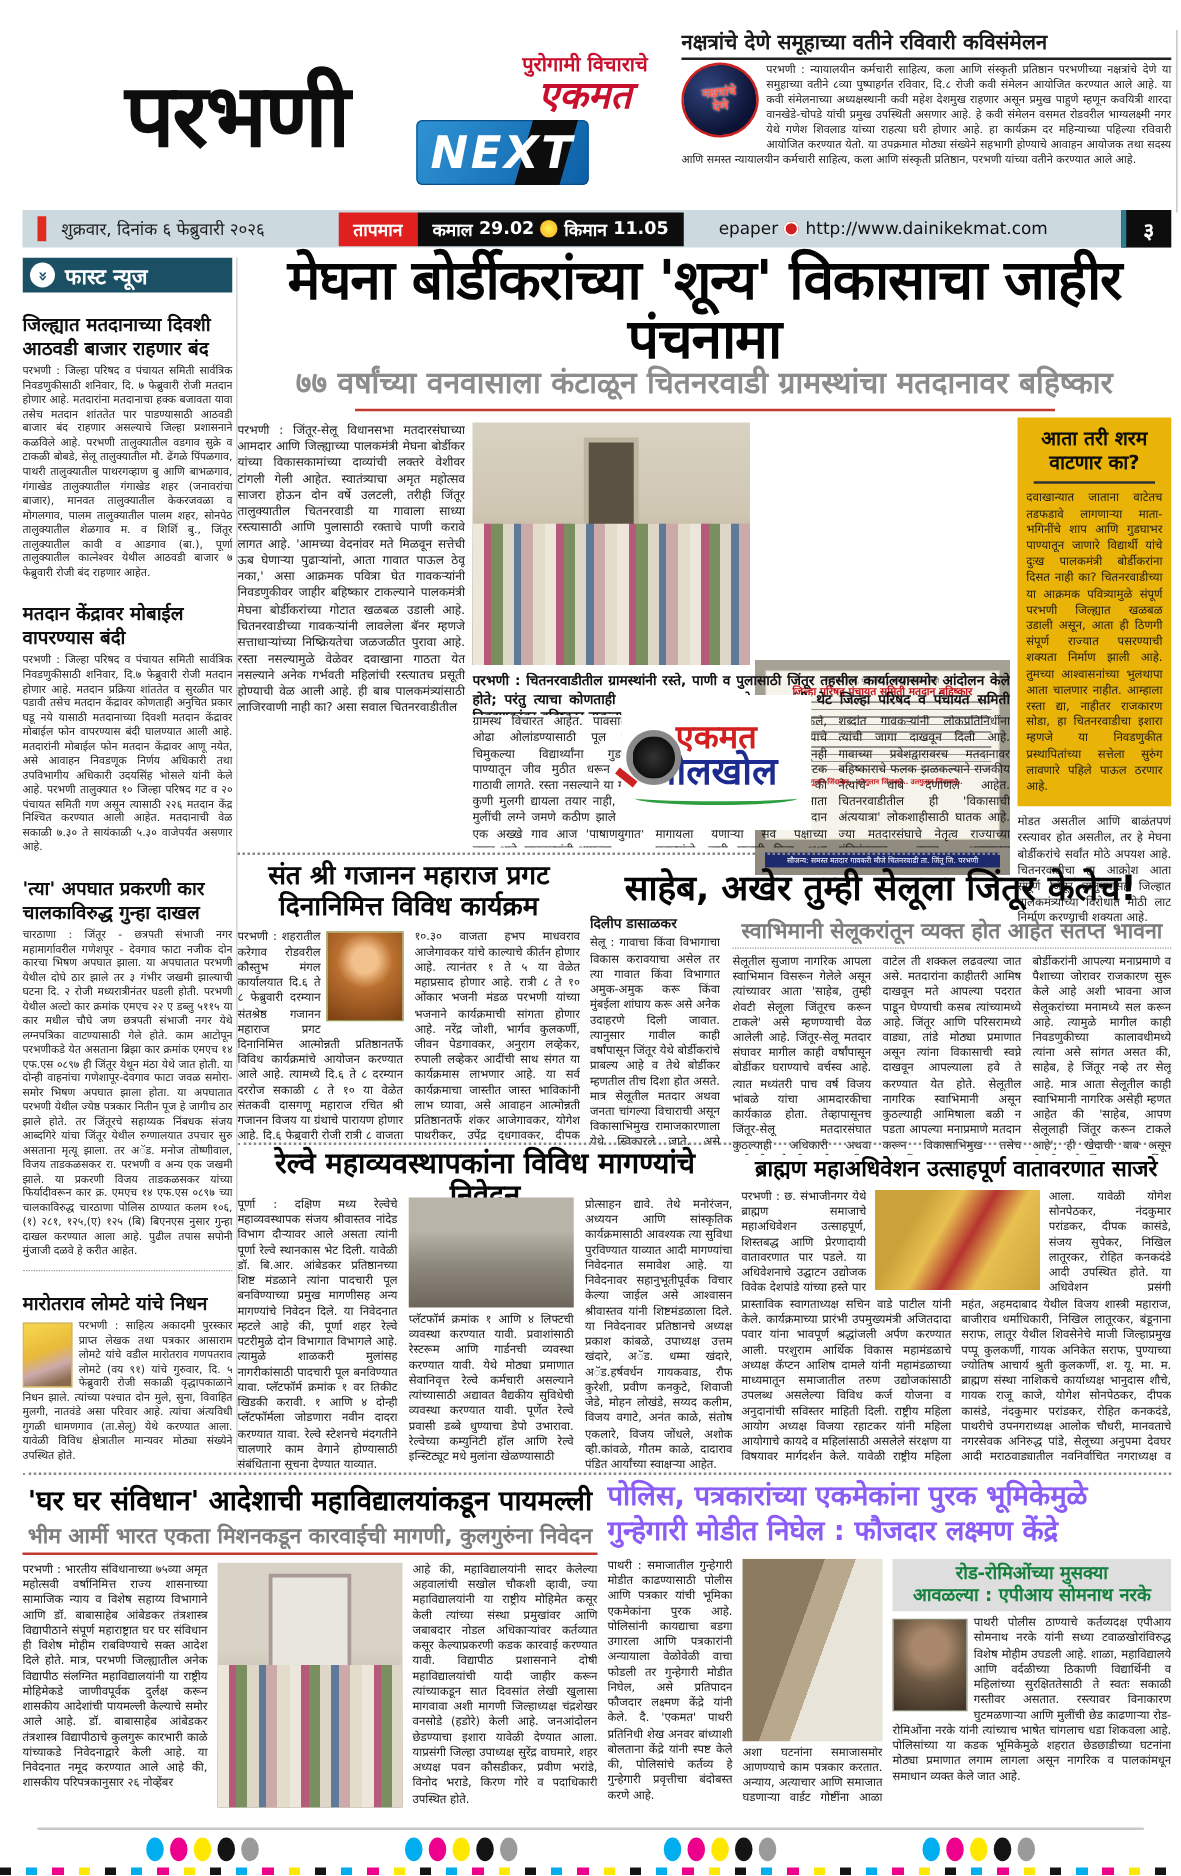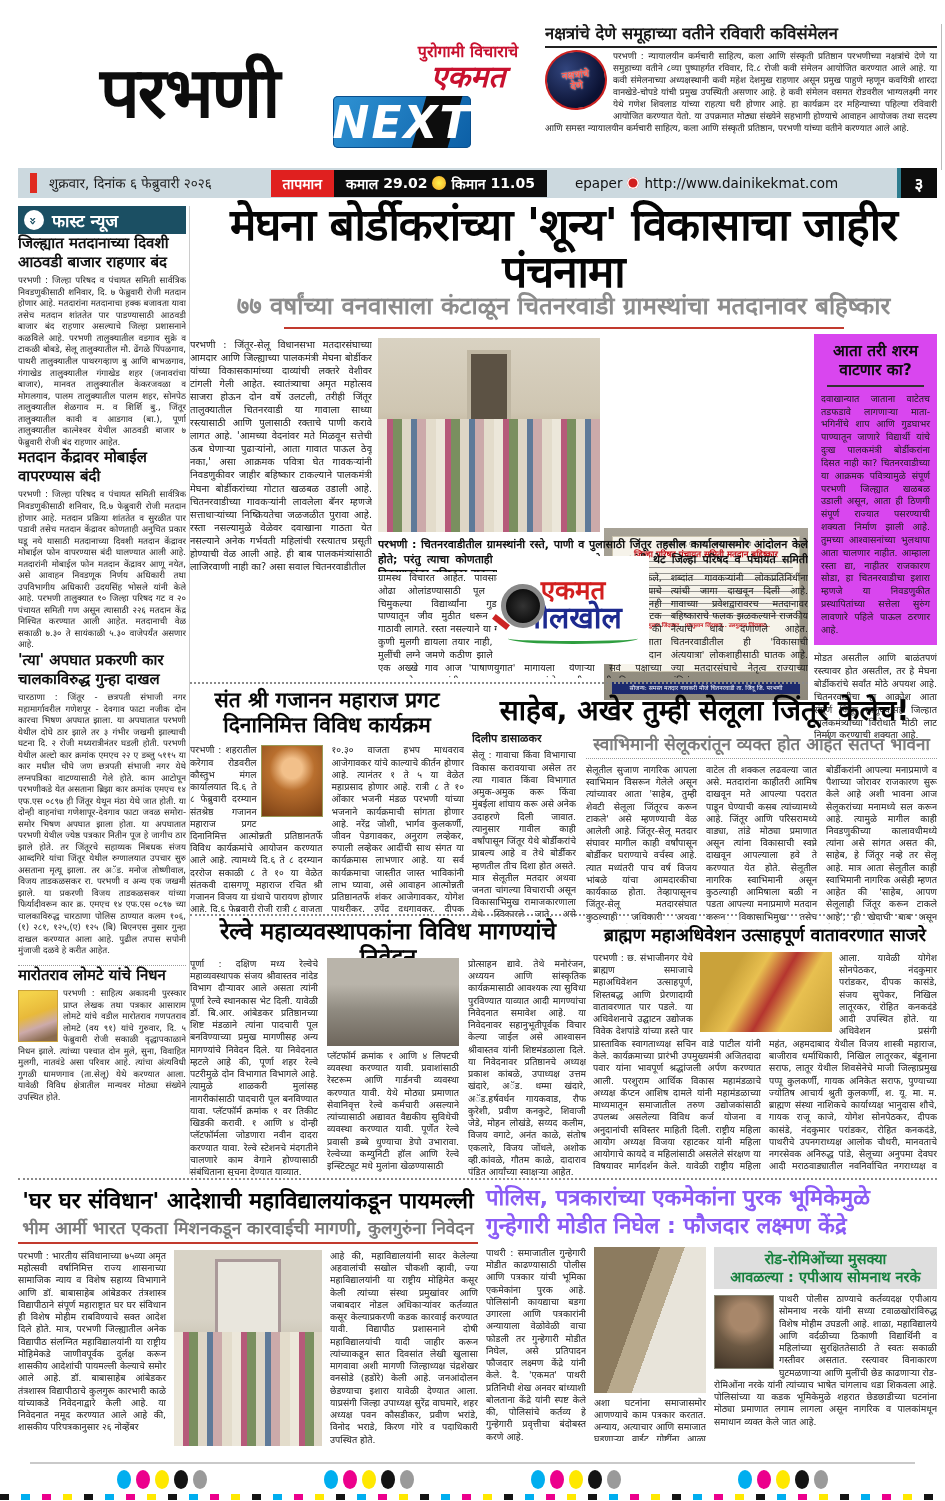--- a/index.html
+++ b/index.html
@@ -6,21 +6,21 @@
   .page{position:relative;width:945px;height:1501px;background:#fff;margin:0 auto;
         font-family:"DejaVu Sans","Liberation Sans",sans-serif;color:#1a1a1a;overflow:hidden;}
   .abs{position:absolute;}
   .just{text-align:justify;text-justify:inter-word;}
   .clip{overflow:hidden;}
   
   .masthead-title{left:100px;top:58px;font-size:70px;font-weight:900;color:#0d0d0d;letter-spacing:-2px;line-height:1;}
   .next-box{left:333px;top:96px;width:138px;height:52px;background:linear-gradient(120deg,#2f93d4,#0c5fa6);
             border-radius:5px;display:flex;align-items:center;justify-content:center;box-shadow:0 0 0 1px #0a4f8d inset;}
   .next-accent{position:absolute;right:16px;top:0;width:36px;height:100%;background:#0d0d0d;transform:skewX(-16deg);}
-  .next-text{position:relative;color:#fff;font-size:44px;font-weight:900;font-style:italic;letter-spacing:2px;z-index:2;}
+  .next-text{position:relative;color:#fff;font-size:36px;font-weight:900;font-style:italic;letter-spacing:2px;z-index:2;}
   .tagline{left:388px;top:44px;width:160px;text-align:center;color:#c8102e;line-height:1.05;}
   .tagline-small{font-size:16px;font-weight:bold;}
   .tagline-brand{font-size:30px;font-weight:900;font-style:italic;}
   .top-box{left:545px;top:24px;width:392px;height:146px;border-right:1px solid #bbb;padding-right:4px;}
   .top-box h2{margin:0;font-size:16.5px;font-weight:900;border-bottom:2px solid #222;padding-bottom:2px;line-height:1.2;}
   .top-box .bodytxt{font-size:8.8px;line-height:1.36;margin-top:3px;}
   .nakshatra-logo{float:left;width:58px;height:56px;border-radius:50%;margin:2px 6px 2px 0;
       background:radial-gradient(circle at 35% 30%,#32457e,#0b1233 70%);border:2px solid #c22;
       display:flex;flex-direction:column;align-items:center;justify-content:center;color:#ff5a4e;
       font-weight:900;font-size:10px;text-shadow:0 0 2px #fff;transform:rotate(-6deg);line-height:1.1;}
@@ -33,21 +33,21 @@
   .sun-icon{display:inline-block;width:14px;height:14px;border-radius:50%;background:radial-gradient(#fff34d,#f5a623);}
   .epaper-wrap{margin-left:28px;display:flex;align-items:center;gap:5px;font-size:13.5px;color:#111;}
   .epaper-icon{display:inline-block;width:12px;height:12px;border-radius:50%;background:#d21f1f;box-shadow:0 0 0 1.5px #fff inset;}
   .page-no{margin-left:auto;background:#0d0d0d;color:#fff;width:36px;height:30px;display:flex;align-items:center;justify-content:center;
            font-size:17px;font-weight:bold;border-left:4px solid #2e7d8f;}
   
   .fastnews{left:18px;top:206px;width:168px;height:972px;}
   .fn-head{background:#1b4f63;color:#fff;height:28px;display:flex;align-items:center;font-size:17px;font-weight:900;}
   .fn-icon{width:20px;height:20px;border-radius:50%;background:#fff;color:#1b4f63;display:flex;align-items:center;justify-content:center;
            font-size:13px;font-weight:900;margin:0 8px 0 6px;transform:rotate(90deg);letter-spacing:-2px;}
-  .fn-art{margin-top:0;}
+  .fn-art{margin-top:17px;}
   .fn-art h3{margin:0 0 3px 0;font-size:15px;font-weight:900;line-height:1.28;color:#111;}
   .fn-art .bodytxt{font-size:8.6px;line-height:1.34;}
   .fn-photo{float:left;width:38px;height:50px;margin:2px 5px 2px 0;
             background:linear-gradient(160deg,#f4d24a 10%,#e8b93a 45%,#caa, #8a6b4f 90%);border:1px solid #caa23a;}
   .fn-sep{border-top:1px dotted #999;margin-top:8px;}
   .vrule{left:189px;top:206px;width:1px;height:968px;background:#ccc;}
   
   .main-head{left:190px;top:202px;width:747px;text-align:center;font-size:44px;font-weight:900;line-height:1.06;color:#050505;letter-spacing:-1px;}
   .main-sub{left:190px;top:288px;width:747px;text-align:center;font-size:24px;font-weight:900;color:#8d8d8d;}
   .main-sub .rule{width:560px;height:2px;background:#c23a2e;margin:6px auto 0;}
@@ -68,21 +68,21 @@
   .mid-cols{left:378px;top:572px;width:430px;height:106px;display:flex;gap:9px;}
   .mid-cols .c{flex:1;font-size:9.5px;line-height:1.35;overflow:hidden;}
   .polkhol{left:497px;top:556px;width:152px;height:108px;background:#fff;z-index:3;display:flex;flex-direction:column;
            align-items:center;justify-content:center;line-height:1.0;}
   .polkhol .l1{color:#d21f1f;font-size:26px;font-weight:900;}
   .polkhol .l2{color:#1d2a8f;font-size:30px;font-weight:900;}
   .polkhol .swoosh{width:130px;height:8px;border-bottom:3px solid #2e9e3f;border-radius:50%;}
   .lens{position:absolute;left:4px;top:28px;width:34px;height:34px;border:5px solid #888;border-radius:50%;background:radial-gradient(#333,#000);}
   .lens:after{content:"";position:absolute;left:-14px;top:30px;width:18px;height:6px;background:#c22;transform:rotate(38deg);}
   .opinion{left:814px;top:334px;width:123px;}
-  .opinion-box{background:#d946ef;padding:8px 7px 9px;}
+  .opinion-box{background:#eab308;padding:8px 7px 9px;}
   .opinion-box h3{margin:0 0 4px;font-size:15.5px;font-weight:900;text-align:center;line-height:1.25;color:#0d0d0d;}
   .opinion-box .hr{height:2px;background:#333;margin:0 6px 6px;}
   .opinion-box .bodytxt,.opinion-cont{font-size:9.3px;line-height:1.38;}
   .opinion-cont{margin-top:7px;}
   .dotted{border-top:2px dotted #8a8a8a;}
   
   .sant{left:190px;top:688px;width:274px;height:226px;}
   .sant h2{margin:0;font-size:21px;font-weight:900;text-align:center;line-height:1.2;color:#0a0a0a;}
   .sant .cols{display:flex;gap:9px;margin-top:6px;height:168px;overflow:hidden;}
   .sant .c{flex:1;font-size:9.2px;line-height:1.33;}

